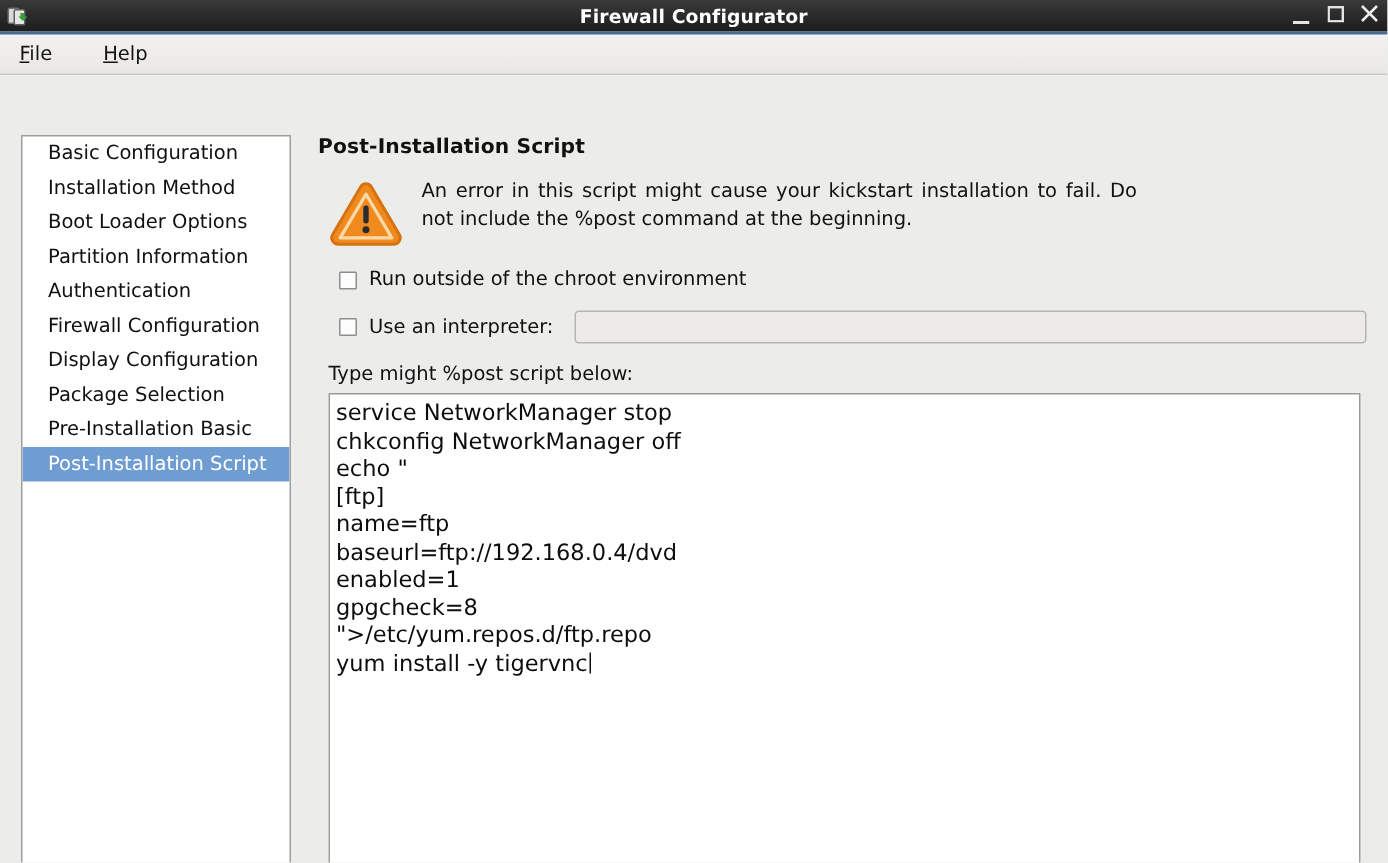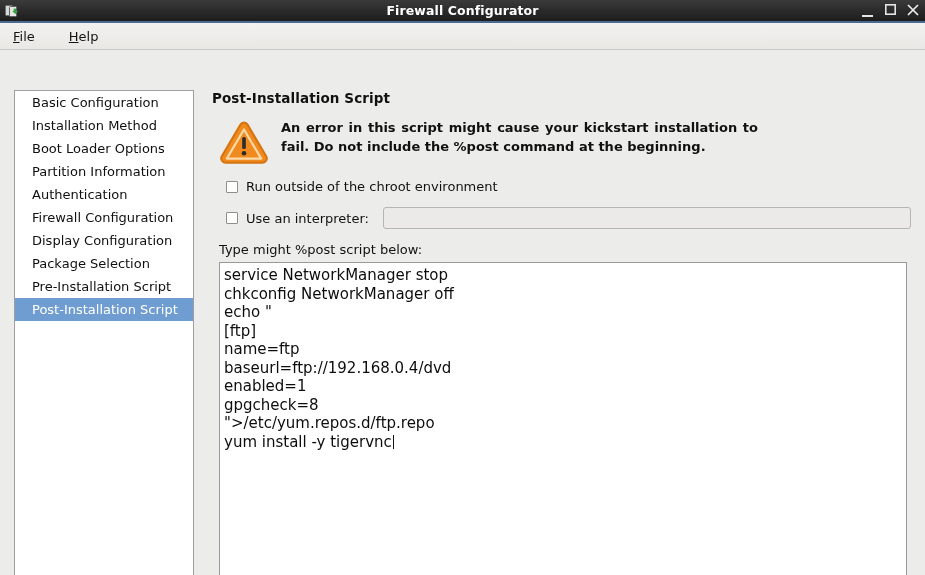--- a/index.html
+++ b/index.html
@@ -151,21 +151,20 @@
     flex: 0 0 50px;
     margin-top: 1px;
   }
   .warn-text {
     margin-left: 12px;
     width: 477px;
     font-size: 13px;
     line-height: 19px;
     color: #111111;
     text-align: justify;
-    font-weight: bold;
   }
 
   .check-row {
     display: flex;
     align-items: center;
     margin-left: 14px;
     margin-bottom: 13px;
   }
   .checkbox {
     width: 12px;
@@ -272,21 +271,21 @@
 
   <div class="sidebar">
     <div class="side-item">Basic Configuration</div>
     <div class="side-item">Installation Method</div>
     <div class="side-item">Boot Loader Options</div>
     <div class="side-item">Partition Information</div>
     <div class="side-item">Authentication</div>
     <div class="side-item">Firewall Configuration</div>
     <div class="side-item">Display Configuration</div>
     <div class="side-item">Package Selection</div>
-    <div class="side-item">Pre-Installation Script</div>
+    <div class="side-item">Pre-Installation Basic</div>
     <div class="side-item selected">Post-Installation Script</div>
   </div>
 
   <div class="pane">
     <h1 class="pane-title">Post-Installation Script</h1>
 
     <div class="warn-row">
       <span class="warn-icon">
         <svg width="50" height="46" viewBox="0 0 50 46">
           <path d="M25 3.5 C26.6 3.5 27.9 4.4 28.7 5.8 L47.2 37.3 C48.0 38.7 48.0 40.3 47.2 41.6 C46.4 43.0 45.0 43.8 43.4 43.8 L6.6 43.8 C5.0 43.8 3.6 43.0 2.8 41.6 C2.0 40.3 2.0 38.7 2.8 37.3 L21.3 5.8 C22.1 4.4 23.4 3.5 25 3.5 Z" fill="#f08a1e" stroke="#d4730f" stroke-width="2" stroke-linejoin="round"></path>

